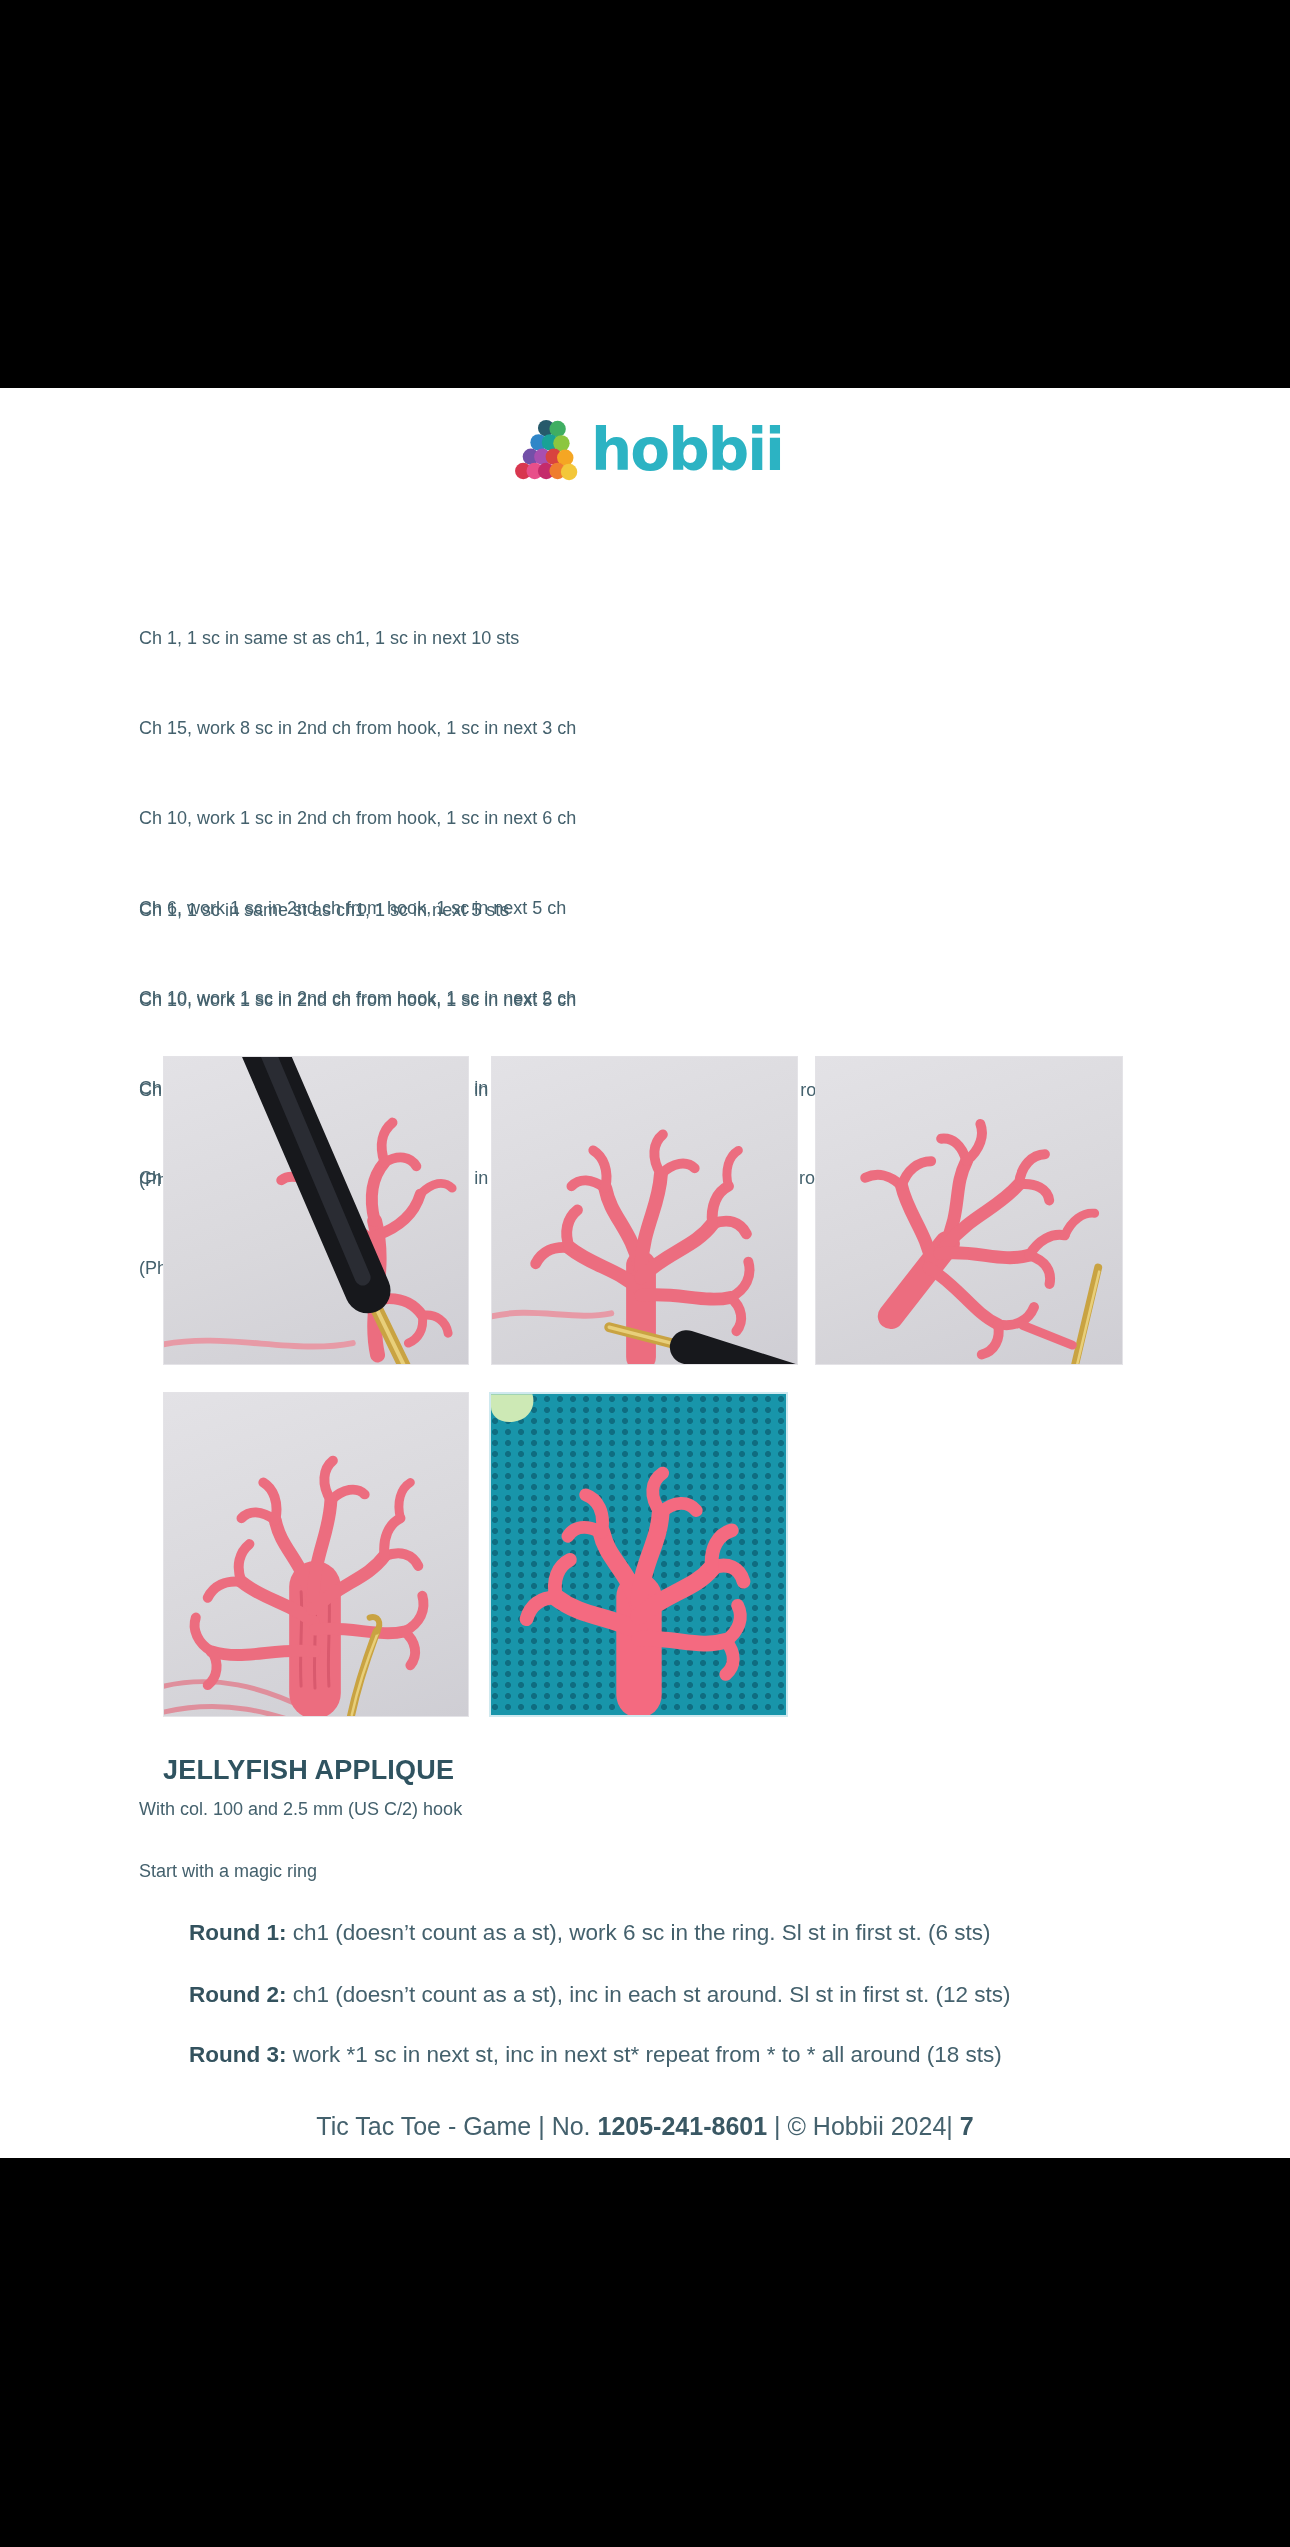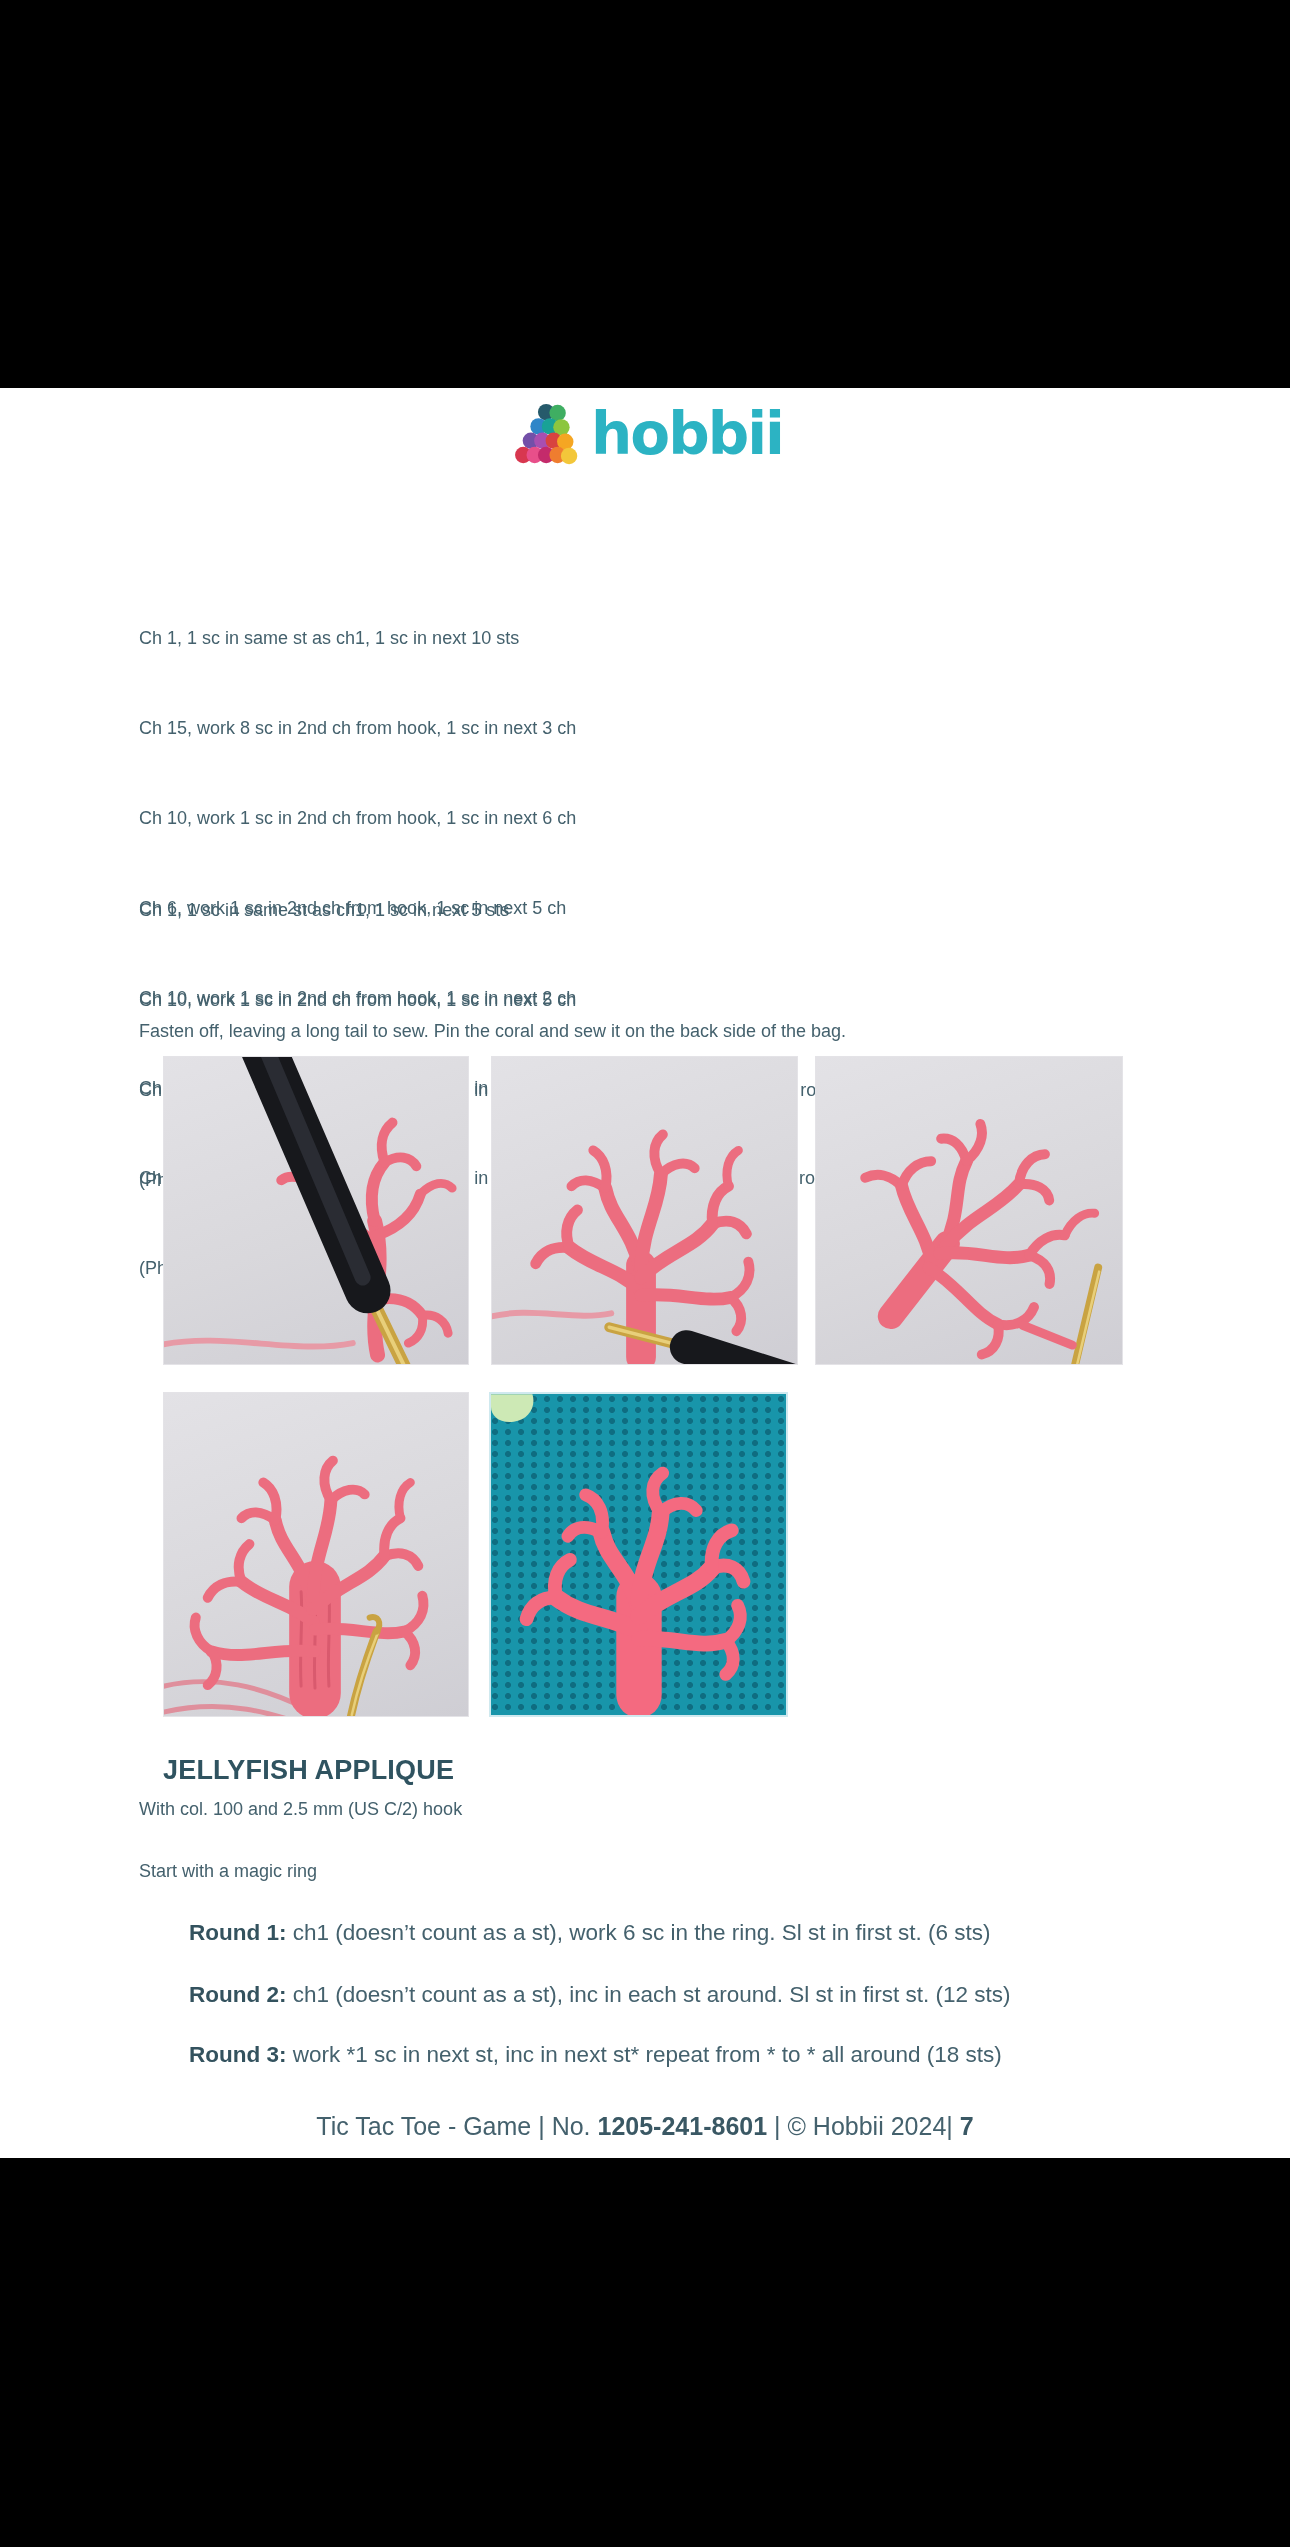--- a/index.html
+++ b/index.html
@@ -5,21 +5,21 @@
   html,body{margin:0;padding:0;}
   body{
     width:1290px;height:2547px;position:relative;background:#000;
     font-family:"Liberation Sans", sans-serif;overflow:hidden;
   }
   .paper{
     position:absolute;left:0;top:388px;width:1290px;height:1770px;background:#ffffff;
   }
   
   .logo{
-    position:absolute;top:13px;left:50%;transform:translateX(-50%);
+    position:absolute;top:29px;left:50%;transform:translateX(-50%);
     display:flex;align-items:center;gap:0;height:72px;justify-content:space-between;
   }
   .logo-text{
     font-family:"DejaVu Sans", sans-serif;
     font-weight:bold;font-size:58px;color:#2cb3c3;letter-spacing:-2px;line-height:1;
     padding-bottom:6px;
   }
   
   .tblock{
     position:absolute;left:139px;color:#44616d;font-size:18px;line-height:30px;
@@ -88,21 +88,20 @@
     <div>(Photo 3)</div>
   </div>
 
   <div class="tblock" style="top:447px;">
     <div>Ch 1, 1 sc in same st as ch1, 1 sc in next 5 sts</div>
     <div>Ch 10, work 1 sc in 2nd ch from hook, 1 sc in next 5 ch</div>
     <div>Ch 6, work 1 sc in 2nd ch from hook, 1 sc in next 10 ch, 1 sc in next 6 sts to end of row.</div>
     <div>(Photo 4)</div>
   </div>
 
-  <div class="tblock" style="top:628px;">Fasten off, leaving a long tail to sew. Pin the coral and sew it on the back side of the bag.</div>
 
   <div class="photo" style="left:163px;top:668px;width:306px;height:309px;">
     <svg viewBox="0 0 306 309">
       <g fill="none" stroke-linecap="round">
         <path d="M-4 290 C60 276 130 300 190 288" stroke="#e79aa6" stroke-width="6"></path>
         <path d="M215 300 C205 255 225 215 212 165" stroke="#ec6d7f" stroke-width="15"></path>
         <path d="M214 190 C190 168 165 160 152 130" stroke="#ec6d7f" stroke-width="13"></path>
         <path d="M152 130 C140 120 126 118 118 124" stroke="#ec6d7f" stroke-width="10"></path>
         <path d="M152 130 C154 112 148 100 138 94" stroke="#ec6d7f" stroke-width="10"></path>
         <path d="M212 165 C206 140 210 120 222 106" stroke="#ec6d7f" stroke-width="12"></path>

